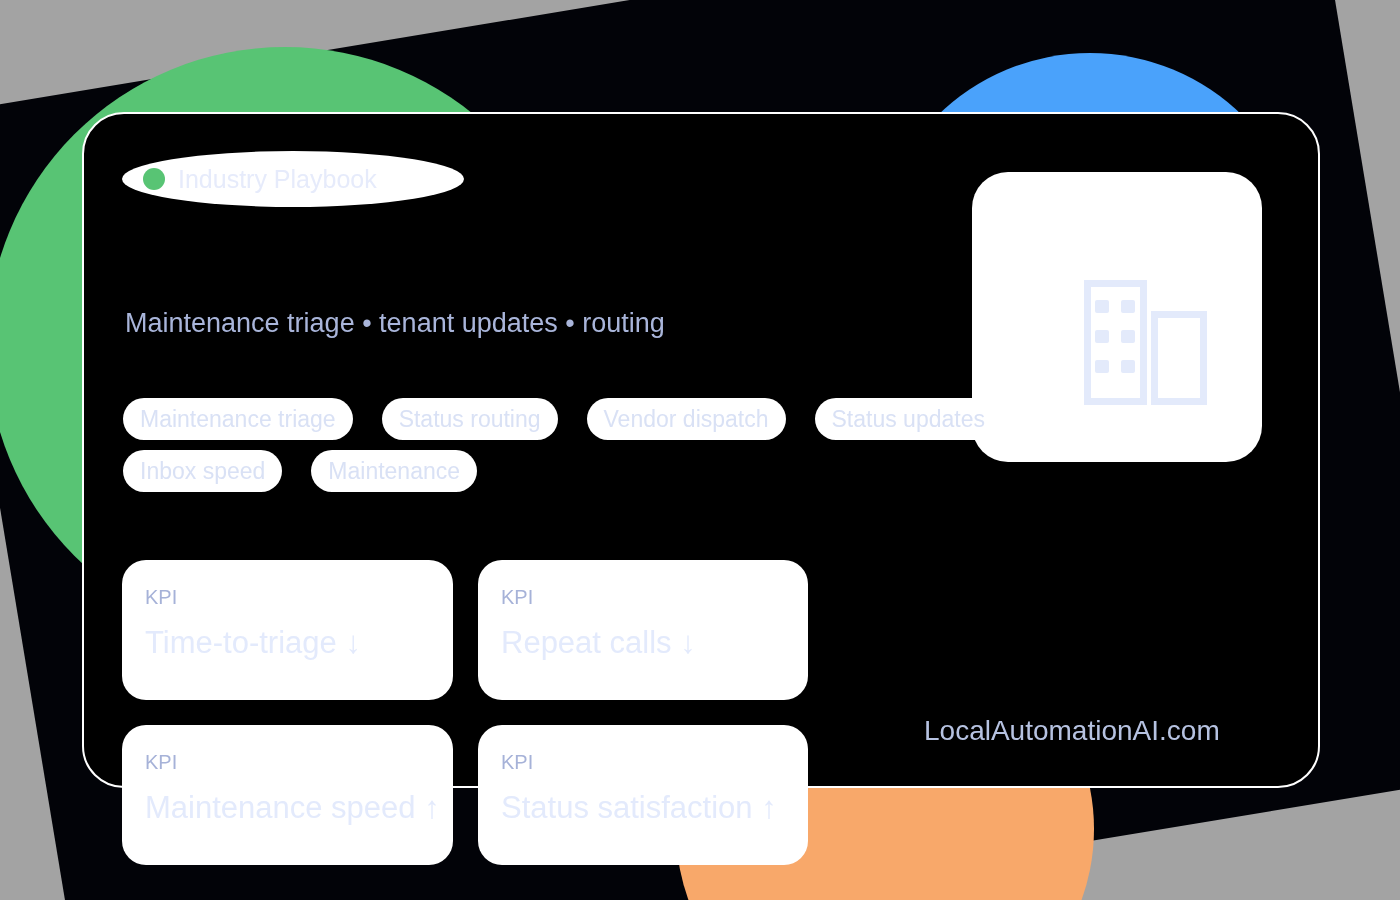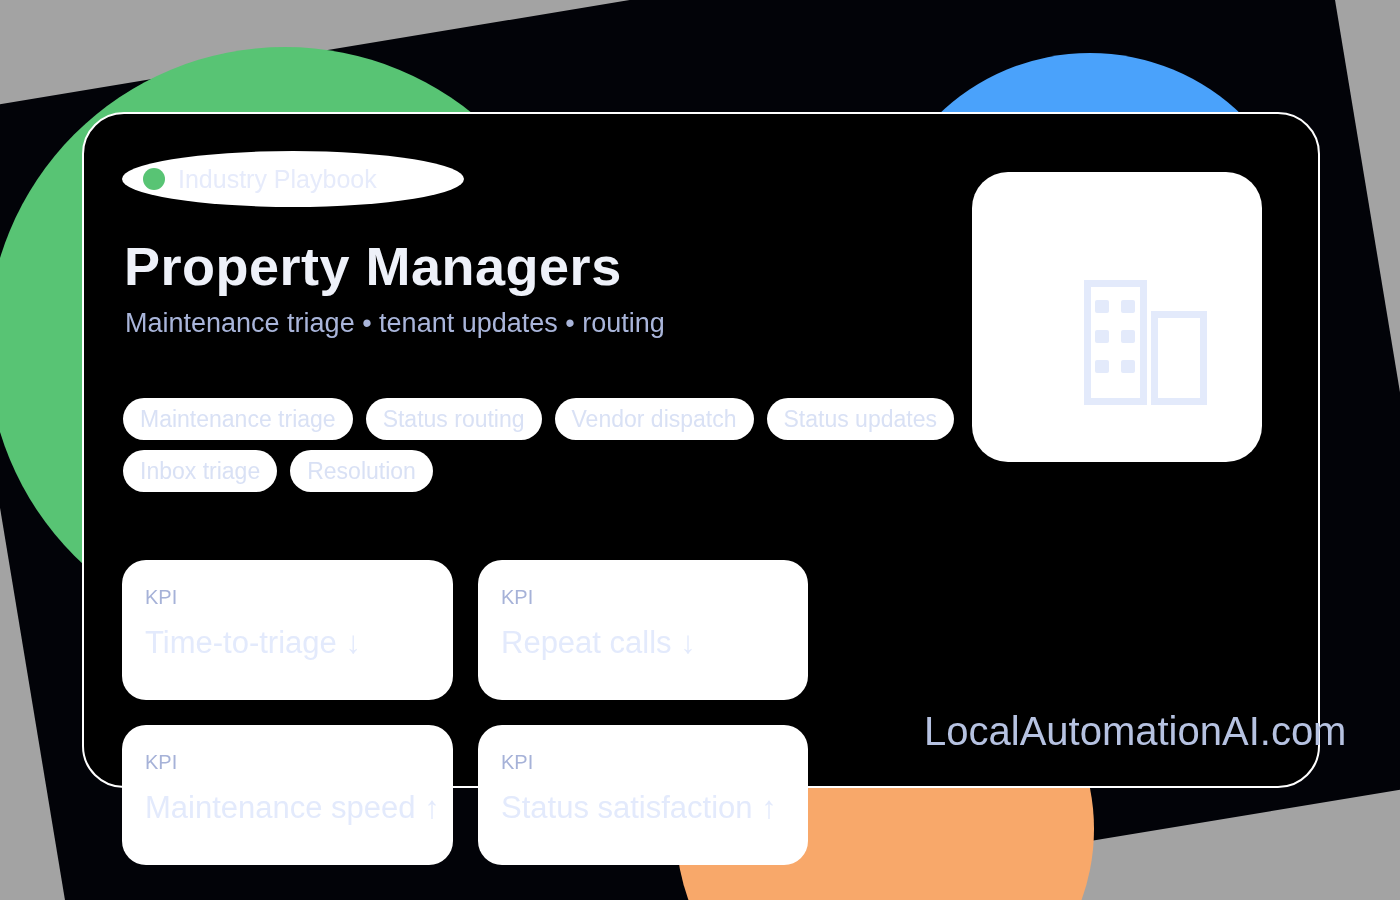--- a/index.html
+++ b/index.html
@@ -40,59 +40,58 @@
   }
   .icon-box{
     position:absolute;left:888px;top:58px;width:290px;height:290px;
     background:#ffffff;border-radius:36px;
   }
   .icon-box svg{position:absolute;left:100px;top:100px;}
   .tags{
     position:absolute;left:39px;top:284px;
     display:flex;flex-direction:column;gap:10px;
   }
-  .tag-row{display:flex;gap:13px;text-align:right;}
+  .tag-row{display:flex;gap:29px;text-align:right;}
   .pill{
     height:42px;border-radius:21px;background:#ffffff;
     display:flex;align-items:center;padding:0 17px;
     font-size:23px;color:#d9e1f5;white-space:nowrap;
   }
   .kpi-grid{
     position:absolute;left:38px;top:446px;
     display:grid;grid-template-columns:331px 330px;grid-auto-rows:140px;
     column-gap:16px;row-gap:19px;gap:25px;
   }
   .kpi-card{
     background:#ffffff;border-radius:24px;box-sizing:border-box;
     padding:26px 23px 0 23px;overflow:hidden;white-space:nowrap;
   }
   .kpi-label{font-size:20px;color:#a6b2d8;line-height:1.1;}
   .kpi-value{font-size:31px;color:#e3eafc;line-height:1.2;margin-top:16px;}
   .footer{position:absolute;left:840px;top:597px;text-align:left;}
-  .footer-line1{font-size:40px;color:#b6c2e1;line-height:40px;}
+  .footer-line1{font-size:28px;color:#b6c2e1;line-height:40px;}
   .footer-line2{font-size:26px;color:#aebad9;line-height:33px;}
 </style>
 </head>
 <body>
 
 <div class="stage">
   <div class="bg-tilt"></div>
 
   <div class="circle green" style="background: rgb(88, 196, 116);"></div>
   <div class="circle blue" style="background: rgb(74, 162, 251);"></div>
   <div class="circle orange" style="background: rgb(248, 168, 106);"></div>
 
   <div class="card">
 
     <div class="badge">
       <span class="badge-dot" style="background: rgb(88, 196, 116);"></span>
       <span class="badge-label">Industry Playbook</span>
     </div>
 
-    <h1 class="title">Property Managers</h1>
 
     <div class="subtitle">Maintenance triage • tenant updates • routing</div>
 
     <div class="icon-box">
       <svg width="150" height="140" viewBox="0 0 150 140">
         <g stroke="#e3eafb" stroke-width="7" fill="none">
           <rect x="15.5" y="11.5" width="56" height="118"></rect>
           <rect x="82.5" y="42.5" width="49" height="87"></rect>
         </g>
         <g fill="#e3eafb">
@@ -107,22 +106,22 @@
     </div>
 
     <div class="tags">
       <div class="tag-row">
         <span class="pill">Maintenance triage</span>
         <span class="pill">Status routing</span>
         <span class="pill">Vendor dispatch</span>
         <span class="pill">Status updates</span>
       </div>
       <div class="tag-row">
-        <span class="pill">Inbox triage</span>
-        <span class="pill">Resolution</span>
+        <span class="pill">Inbox speed</span>
+        <span class="pill">Maintenance</span>
       </div>
     </div>
 
     <div class="kpi-grid">
       <div class="kpi-card">
         <div class="kpi-label">KPI</div>
         <div class="kpi-value">Time-to-triage ↓</div>
       </div>
       <div class="kpi-card">
         <div class="kpi-label">KPI</div>

